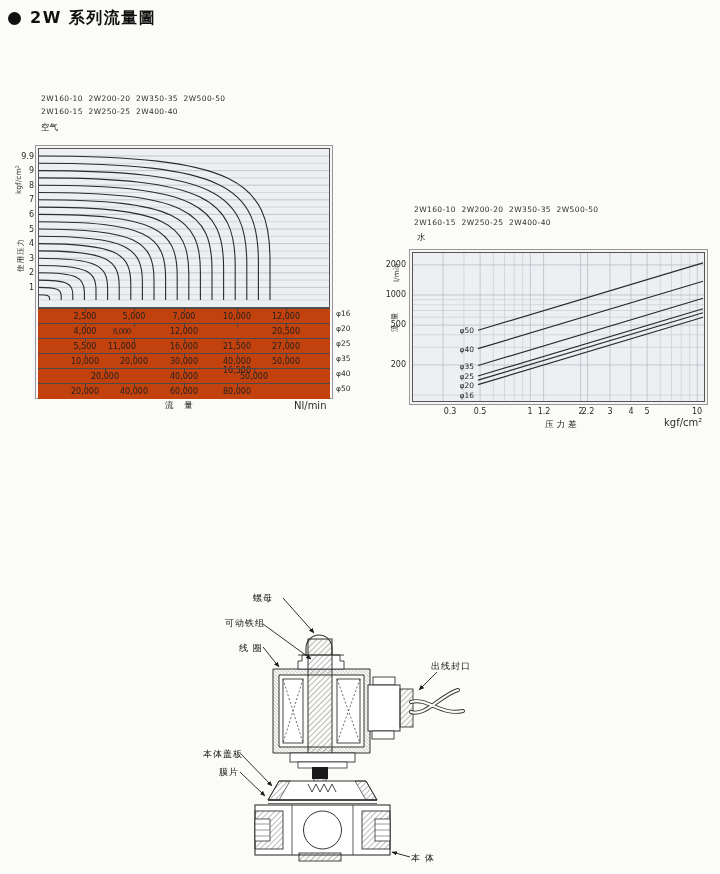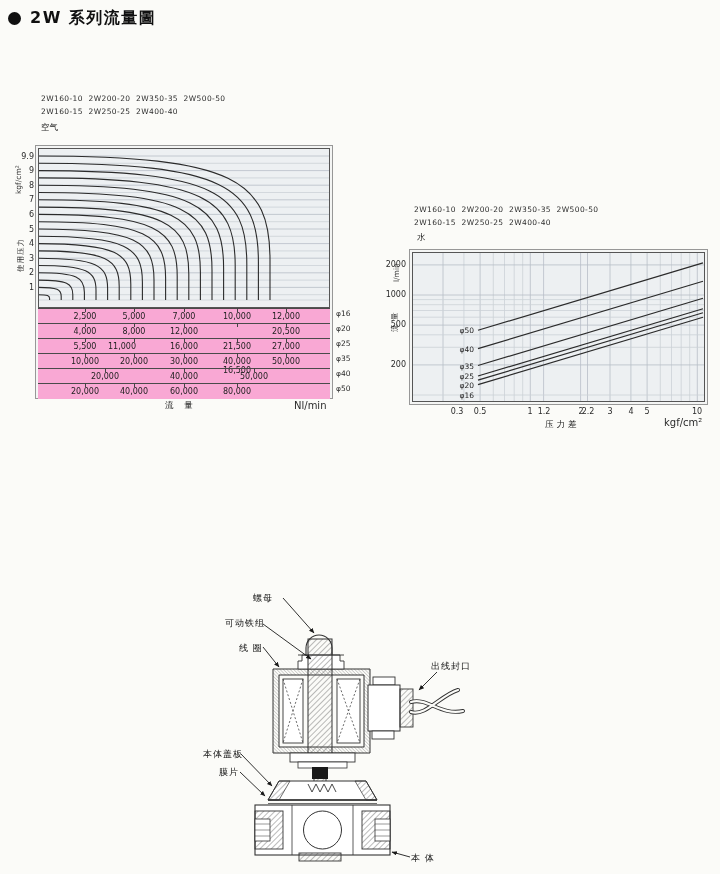--- a/index.html
+++ b/index.html
@@ -12,21 +12,21 @@
   .sec-title{display:flex;align-items:center;gap:9px;font-weight:bold;
     font-size:16px;letter-spacing:1.5px;color:#101010;}
   .bullet{width:13px;height:13px;border-radius:50%;background:#101010;flex:0 0 auto;}
   .models{font-size:7.5px;color:#2e2e2e;letter-spacing:.4px;white-space:pre;}
   .medium{font-size:8.5px;color:#1d1d1d;}
   .vlabel{font-size:7.5px;color:#333;transform:rotate(-90deg);transform-origin:left top;white-space:nowrap;}
   .frame{position:absolute;border:1px solid #979797;background:#f4f5f4;}
   .plot{position:absolute;left:2px;top:2px;background:#edf0f2;display:block;}
   .ytick{position:absolute;right:0;font-size:8px;color:#2a2a2a;line-height:9px;}
   .xtick{position:absolute;top:0;font-size:8px;color:#2a2a2a;transform:translateX(-50%);line-height:9px;}
-  .airtable{position:absolute;left:2px;width:292px;border-top:1px solid #4a4a4a;background:#f9a8d4;}
+  .airtable{position:absolute;left:2px;width:292px;border-top:1px solid #4a4a4a;background:#c2410c;}
   .airrow{position:relative;height:15px;border-bottom:1px solid #4a4a4a;box-sizing:border-box;}
   .airrow:last-child{border-bottom:none;}
   .airval{position:absolute;top:2px;font-size:8px;color:#222;transform:translateX(-50%);line-height:11px;}
   .airtick{position:absolute;top:-1px;width:1px;height:4px;background:#444;}
   .sizecol div{font-size:7.5px;color:#2a2a2a;height:15px;line-height:14px;}
   .axis-name{font-size:8.5px;color:#1d1d1d;letter-spacing:4px;}
   .axis-unit{font-size:10px;color:#2a2a2a;}
   .dlabel{font-size:9px;letter-spacing:1px;fill:#111;}
   svg{overflow:visible;}
 </style>
@@ -115,21 +115,21 @@
           <span class="airval" style="left: 146px;">7,000</span>
           <div class="airtick" style="left: 199px;"></div>
           <span class="airval" style="left: 199px;">10,000</span>
           <div class="airtick" style="left: 248px;"></div>
           <span class="airval" style="left: 248px;">12,000</span>
         </div>
         <div class="airrow">
           <div class="airtick" style="left: 47px;"></div>
           <span class="airval" style="left: 47px;">4,000</span>
           <div class="airtick" style="left: 96px;"></div>
-          <span class="airval" style="left: 96px;">8,000</span>
+          <span class="airval" style="left: 84px; font-family: Liberation Serif, serif;">8,000</span>
           <div class="airtick" style="left: 146px;"></div>
           <span class="airval" style="left: 146px;">12,000</span>
           <div class="airtick" style="left: 199px;"></div>
           <span class="airval" style="left: 199px; margin-top: 39px;">16,500</span>
           <div class="airtick" style="left: 248px;"></div>
           <span class="airval" style="left: 248px;">20,500</span>
         </div>
         <div class="airrow">
           <div class="airtick" style="left: 47px;"></div>
           <span class="airval" style="left: 47px;">5,500</span>
@@ -243,21 +243,21 @@
         <text x="62" y="127.0" text-anchor="end" font-size="7.5" fill="#1d1d1d">φ25</text>
         <line x1="66" y1="128.1" x2="291" y2="60.7" stroke="#2b2b2b" stroke-width="1.2"></line>
         <text x="62" y="136.1" text-anchor="end" font-size="7.5" fill="#1d1d1d">φ20</text>
         <line x1="66" y1="132.6" x2="291" y2="65.2" stroke="#2b2b2b" stroke-width="1.2"></line>
         <text x="62" y="145.6" text-anchor="end" font-size="7.5" fill="#1d1d1d">φ16</text>
         <rect x="0.5" y="0.5" width="292" height="149" fill="none" stroke="#555" stroke-width="1"></rect>
       </svg>
   </div>
 
   <div class="abs" id="water-xticks" style="left:412px;top:407px;width:293px;height:10px;">
-      <div class="xtick" style="left: 45px;">0.3</div>
+      <div class="xtick" style="left: 38px;">0.3</div>
       <div class="xtick" style="left: 68px;">0.5</div>
       <div class="xtick" style="left: 118px;">1</div>
       <div class="xtick" style="left: 132px;">1.2</div>
       <div class="xtick" style="left: 169px;">2</div>
       <div class="xtick" style="left: 176px;">2.2</div>
       <div class="xtick" style="left: 198px;">3</div>
       <div class="xtick" style="left: 219px;">4</div>
       <div class="xtick" style="left: 235px;">5</div>
       <div class="xtick" style="left: 285px;">10</div>
     </div>

